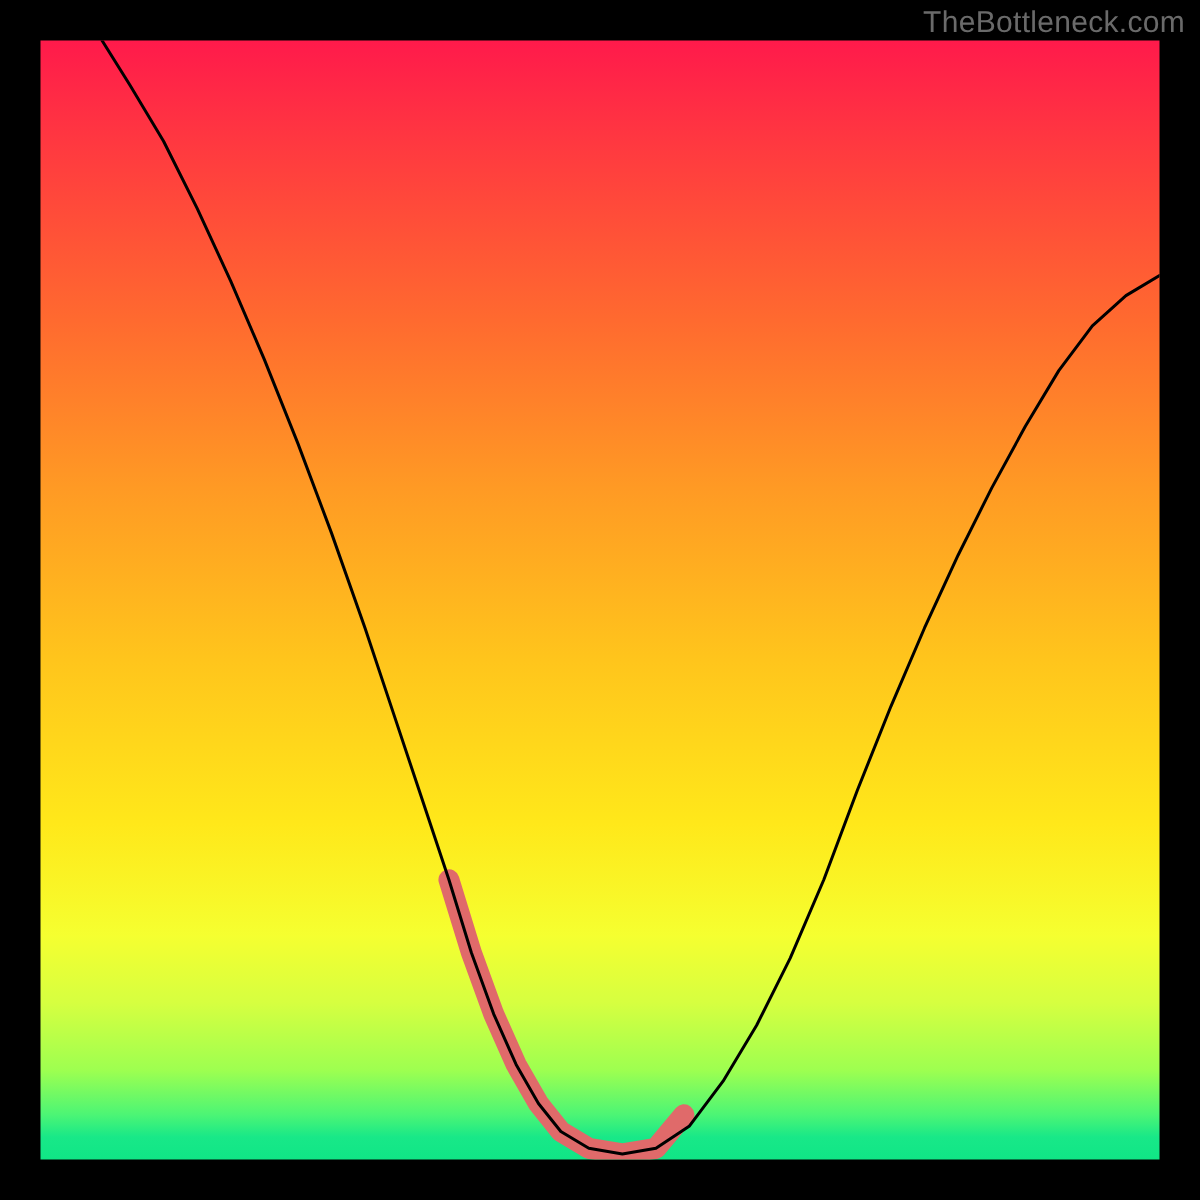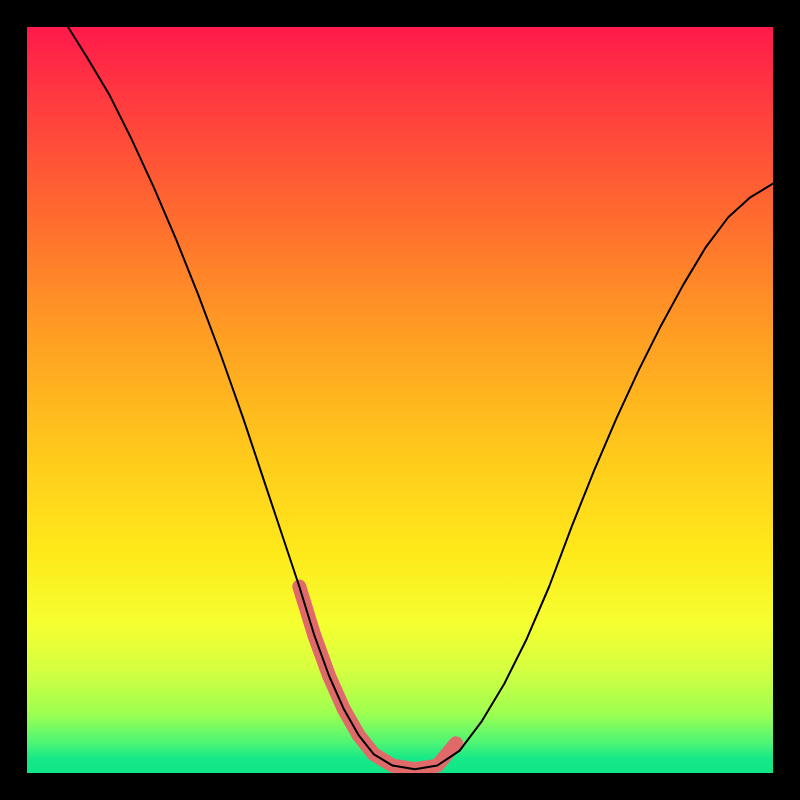--- a/index.html
+++ b/index.html
@@ -65,14 +65,15 @@
     <svg class="curve-svg" viewBox="0 0 746 746" preserveAspectRatio="none">
       <g>
         <path id="series-highlight" d="M272.29 559.50 L287.21 607.99 L302.13 649.02 L317.05 682.59 L331.97 708.70 L346.89 727.35 L365.54 738.54 L387.92 742.27 L410.30 738.54 L428.95 716.16" fill="none" stroke="#e06a6a" stroke-width="14" stroke-linecap="round" stroke-linejoin="round"></path>
       </g>
       <g>
         <path id="series-main" d="M41.03 0.00 L59.68 29.84 L82.06 67.14 L104.44 111.90 L126.82 160.39 L149.20 212.61 L171.58 268.56 L193.96 328.24 L216.34 391.65 L234.99 447.60 L253.64 503.55 L272.29 559.50 L287.21 607.99 L302.13 649.02 L317.05 682.59 L331.97 708.70 L346.89 727.35 L365.54 738.54 L387.92 742.27 L410.30 738.54 L432.68 723.62 L455.06 693.78 L477.44 656.48 L499.82 611.72 L522.20 559.50 L544.58 499.82 L566.96 443.87 L589.34 391.65 L611.72 343.16 L634.10 298.40 L656.48 257.37 L678.86 220.07 L701.24 190.23 L723.62 170.09 L746.00 156.66" fill="none" stroke="#000000" stroke-width="2" stroke-linecap="round" stroke-linejoin="round"></path>
       </g>
     </svg>
   </div>
 
+  <div class="watermark">TheBottleneck.com</div>
 
 </div>
 
 </body></html>

